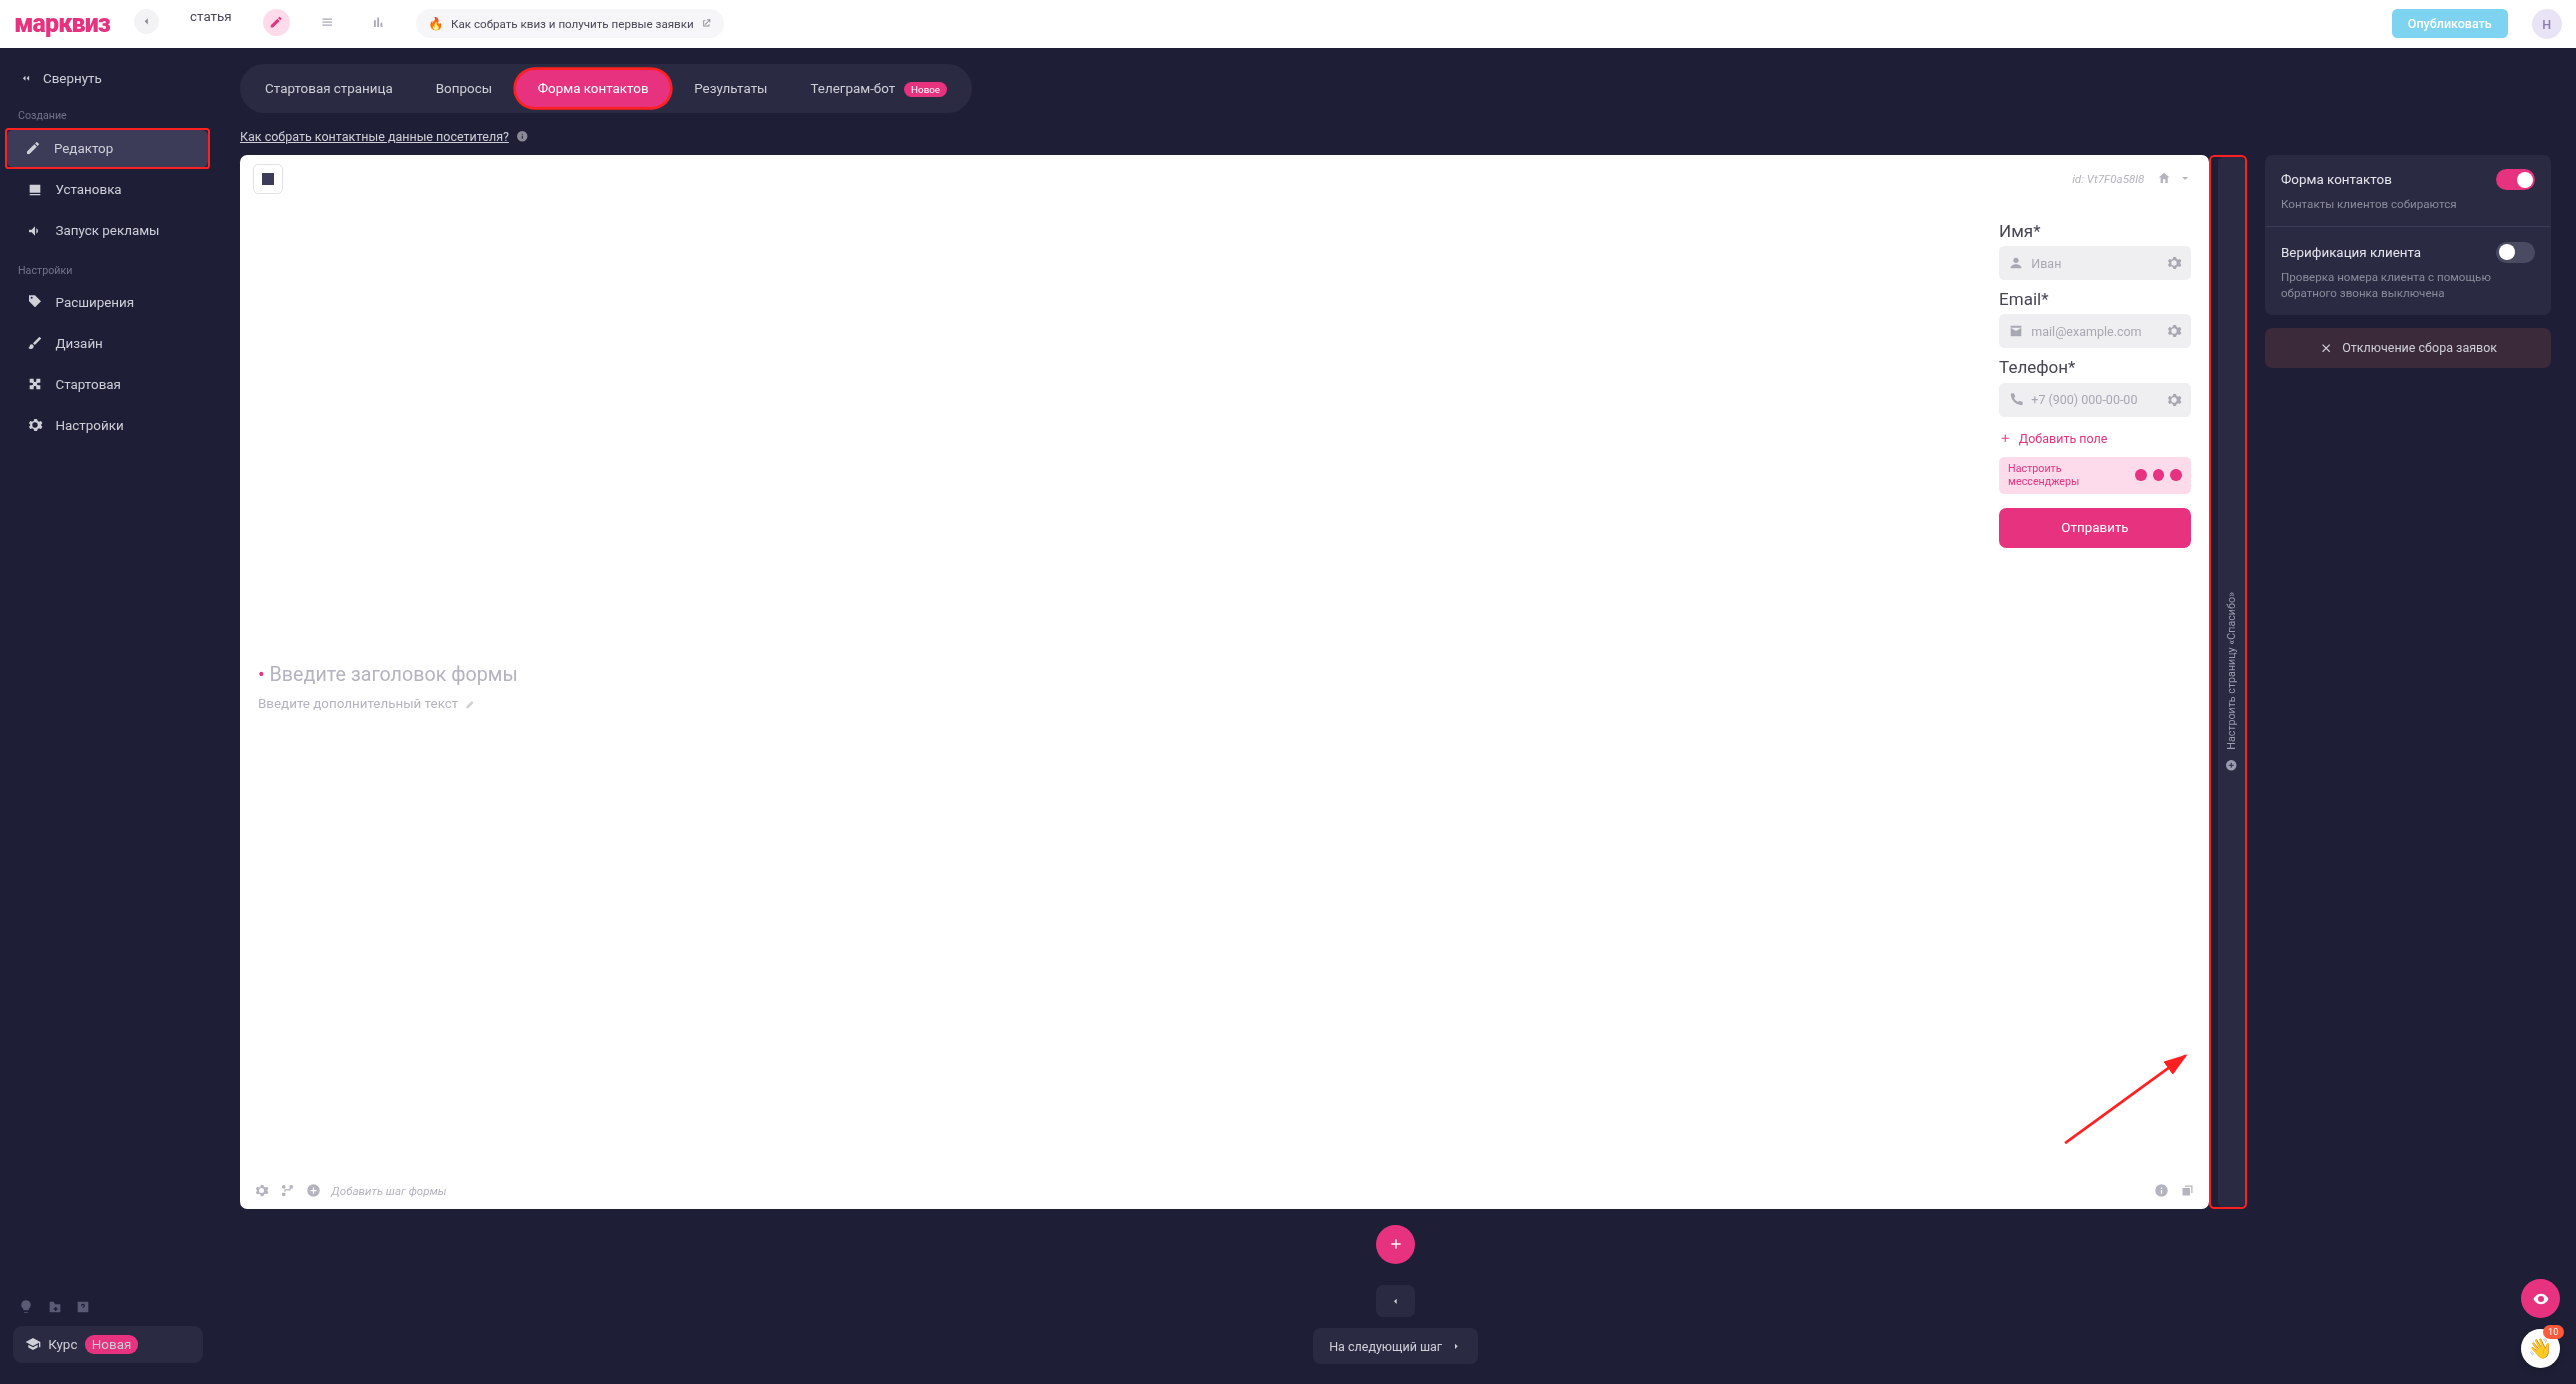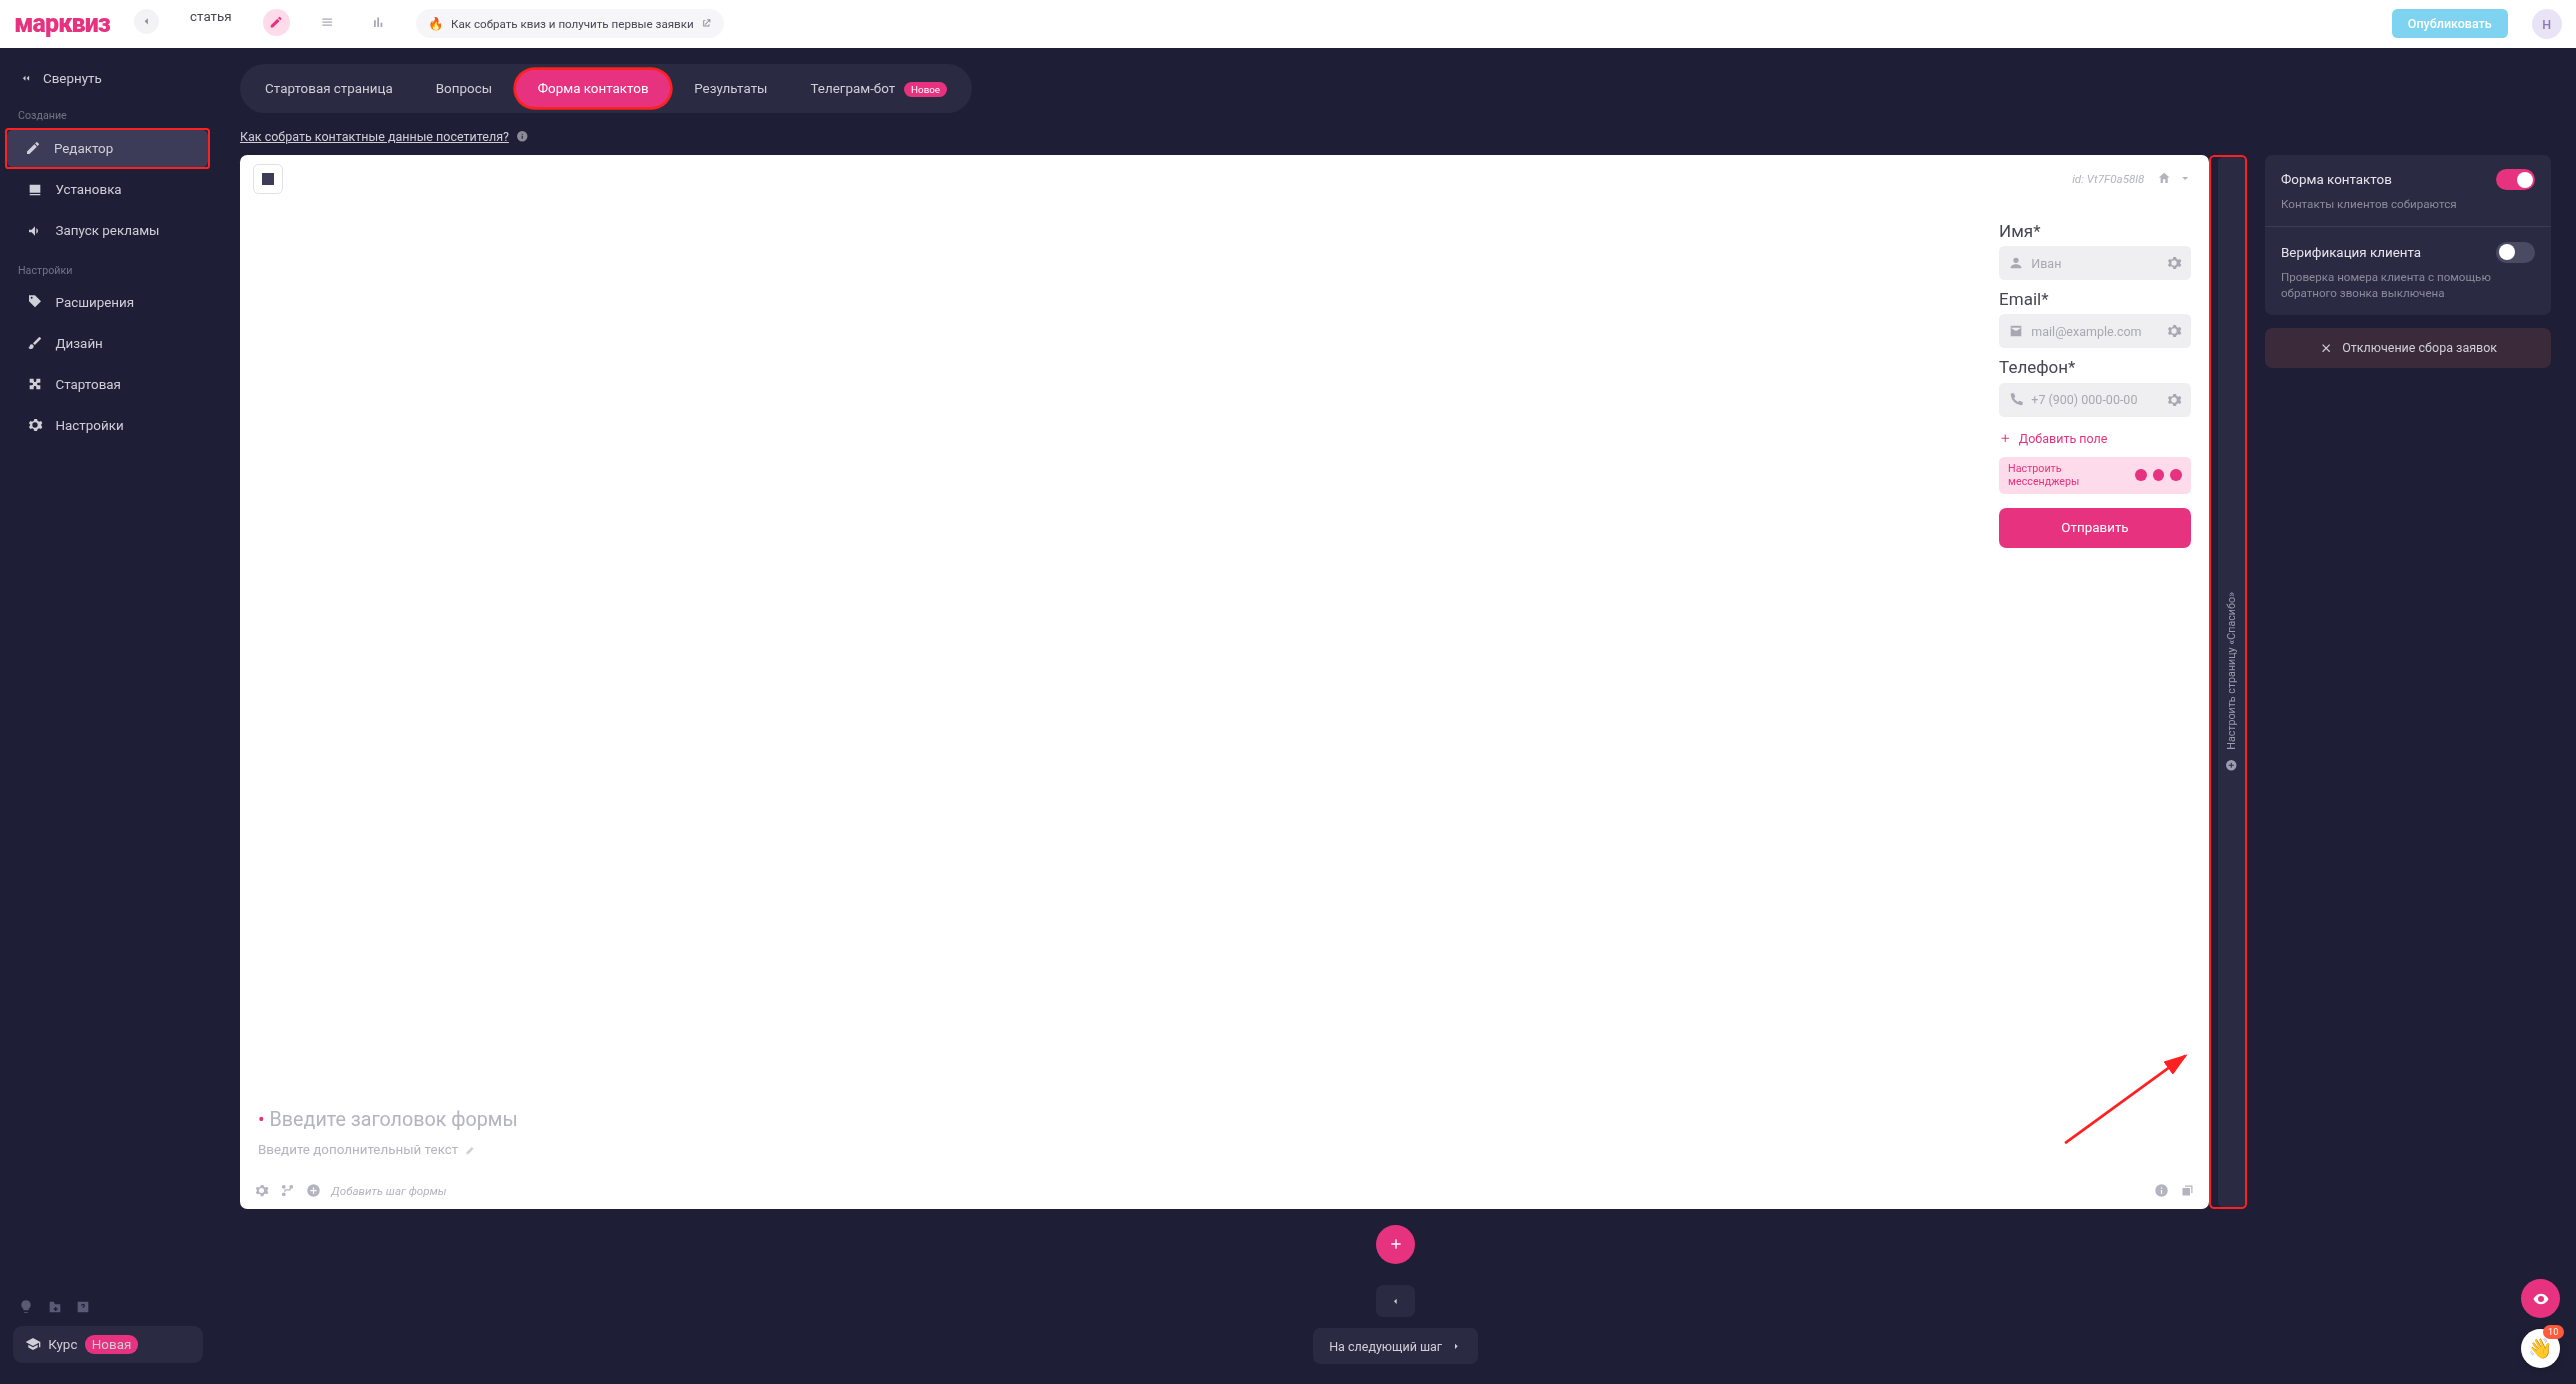--- a/index.html
+++ b/index.html
@@ -66,21 +66,21 @@
 .canvas-wrap { flex: 1; position: relative; display: flex; }
 .canvas { flex: 1; background: #fff; border-radius: 7.2px; display: flex; flex-direction: column; position: relative; }
 .canvas-head { display: flex; align-items: center; padding: 9px 12.5px; }
 .img-btn { width: 30px; height: 30px; border-radius: 5.4px; border: 0.9px solid #e0e0e6; display: flex; align-items: center; justify-content: center; cursor: pointer; }
 .img-btn svg { width: 18px; height: 18px; fill: #3c3c58; }
 .canvas-head-spacer { flex: 1; }
 .canvas-id { color: #b4b4c0; font-style: italic; font-size: 11.6px; margin-right: 9px; }
 .canvas-head svg.ico { width: 14.3px; height: 14.3px; fill: #b4b4c0; margin: 0 3.6px; cursor: pointer; }
 
 .canvas-body { flex: 1; display: flex; padding: 9px 18px; }
-.cb-left { flex: 1; display: flex; flex-direction: column; justify-content: flex-end; }
+.cb-left { flex: 1; display: flex; flex-direction: column; justify-content: center; }
 .form-title { font-size: 19.7px; color: #b4b4c0; padding: 5.4px 0; }
 .form-title::before { content: '• '; color: #e6327f; }
 .form-subtitle { font-size: 13.4px; color: #b4b4c0; padding: 5.4px 0; display: flex; align-items: center; gap: 7.2px; }
 .form-subtitle svg { width: 11.6px; height: 11.6px; fill: #d0d0d8; }
 .cb-right { width: 206px; padding-left: 14.3px; }
 
 .field-label { font-size: 17px; color: #464655; margin: 9px 0 5.4px; }
 .field-input { display: flex; align-items: center; gap: 7.2px; background: #efeff2; border-radius: 5.4px; padding: 9px 9px; }
 .field-input svg.lead { width: 16px; height: 16px; fill: #a8a8b3; }
 .field-input .ph { color: #a8a8b3; font-size: 12.5px; flex: 1; overflow: hidden; white-space: nowrap; }

